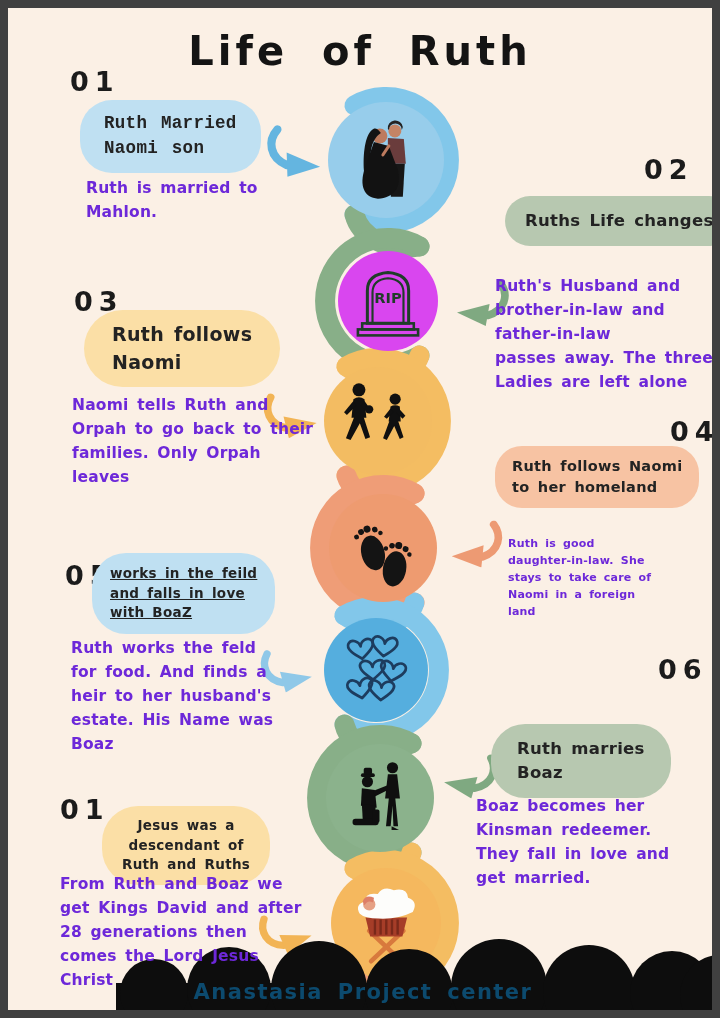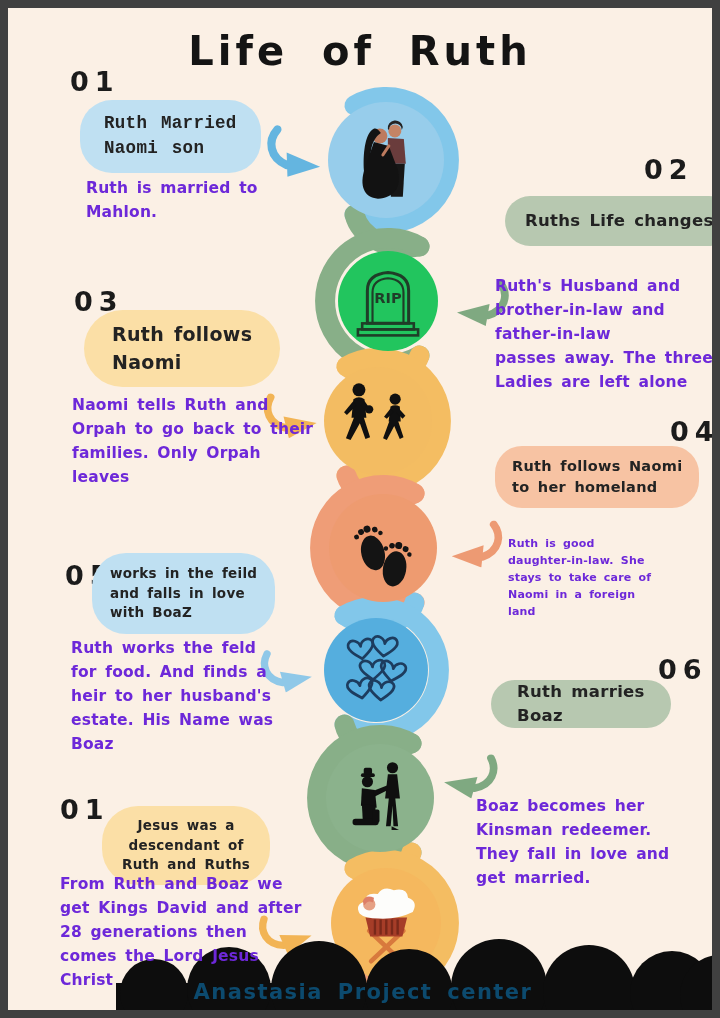--- a/index.html
+++ b/index.html
@@ -84,21 +84,21 @@
   </div>
 
   <div class="abs stepnum" style="left:636px;top:146px;">02</div>
   <div class="abs bubble bub-green" style="left:497px;top:188px;font-size:16.5px;padding:13px 20px;border-radius:28px;">Ruths Life changes</div>
   <div class="abs body-text" style="left:487px;top:266px;">Ruth's Husband and
 brother-in-law and
 father-in-law
 passes away. The three
 Ladies are left alone</div>
 
-  <div class="abs node" style="left:330px;top:243px;width:100px;height:100px;background:#22c55e;">
+  <div class="abs node" style="left:330px;top:243px;width:100px;height:100px;background:#d946ef;">
     <svg viewBox="0 0 100 100">
       <path d="M26,76 L26,38 Q26,19 50,17 Q74,19 74,38 L74,76 Z" fill="none" stroke="#1f3d28" stroke-width="3.5"></path>
       <path d="M32,76 L32,40 Q32,25 50,23.5 Q68,25 68,40 L68,76" fill="none" stroke="#1f3d28" stroke-width="2.5"></path>
       <text x="50" y="52" text-anchor="middle" font-size="17" font-weight="bold" fill="#1f3d28">RIP</text>
       <rect x="20" y="76" width="60" height="7" fill="none" stroke="#1f3d28" stroke-width="3"></rect>
       <rect x="15" y="83" width="70" height="7" fill="none" stroke="#1f3d28" stroke-width="3"></rect>
     </svg>
   </div>
 
   <div class="abs stepnum" style="left:66px;top:278px;">03</div>
@@ -149,21 +149,21 @@
         <circle cx="49" cy="52" r="2.4"></circle>
           <circle cx="55" cy="48" r="3"></circle>
         <circle cx="62" cy="46.5" r="3.8"></circle>
           <circle cx="70" cy="49" r="3.2"></circle>
           <circle cx="75" cy="54" r="2.4"></circle>
       </g>
     </svg>
   </div>
 
   <div class="abs stepnum" style="left:57px;top:552px;text-align:right;">05</div>
-  <div class="abs bubble bub-blue" style="left:84px;top:545px;font-size:13.5px;padding:11px 18px;border-radius:34px;">works in the feild
+  <div class="abs bubble bub-blue" style="left:84px;top:545px;font-size:13.5px;padding:11px 18px;border-radius:34px;text-decoration:underline;">works in the feild
 and falls in love
 with BoaZ</div>
   <div class="abs body-text" style="left:63px;top:628px;">Ruth works the feld
 for food. And finds a
 heir to her husband's
 estate. His Name was
 Boaz</div>
 
   <div class="abs node" style="left:316px;top:610px;width:104px;height:104px;background:#55aede;">
     <svg viewBox="0 0 100 100">
@@ -172,21 +172,21 @@
         <path transform="translate(61,13) rotate(6)" d="M0,8 C-1,2 -9,-2 -13,3 C-17,9 -8,16 0,22 C8,16 17,9 13,3 C9,-2 1,2 0,8 Z"></path>
         <path transform="translate(46,39) rotate(-3)" d="M0,8 C-1,2 -9,-2 -13,3 C-17,9 -8,16 0,22 C8,16 17,9 13,3 C9,-2 1,2 0,8 Z"></path>
         <path transform="translate(71,41) rotate(10)" d="M0,8 C-1,2 -9,-2 -13,3 C-17,9 -8,16 0,22 C8,16 17,9 13,3 C9,-2 1,2 0,8 Z"></path>
         <path transform="translate(31,60) rotate(-10)" d="M0,8 C-1,2 -9,-2 -13,3 C-17,9 -8,16 0,22 C8,16 17,9 13,3 C9,-2 1,2 0,8 Z"></path>
         <path transform="translate(57,62) rotate(4)" d="M0,8 C-1,2 -9,-2 -13,3 C-17,9 -8,16 0,22 C8,16 17,9 13,3 C9,-2 1,2 0,8 Z"></path>
       </g>
     </svg>
   </div>
 
   <div class="abs stepnum" style="left:650px;top:646px;">06</div>
-  <div class="abs bubble bub-green" style="left:483px;top:672px;font-size:16.5px;padding:0 26px;border-radius:34px;">Ruth marries
+  <div class="abs bubble bub-green" style="left:483px;top:716px;font-size:16.5px;padding:13px 26px;border-radius:34px;">Ruth marries
 Boaz</div>
   <div class="abs body-text" style="left:468px;top:786px;">Boaz becomes her
 Kinsman redeemer.
 They fall in love and
 get married.</div>
 
   <div class="abs node" style="left:318px;top:736px;width:108px;height:108px;background:#8bb28c;">
     <svg viewBox="0 0 100 100" fill="#0f0f0f">
       <circle cx="63" cy="17" r="6"></circle>
       <path d="M58,24 L68,24 L71,50 L66,50 L69,80 L64,80 L63,58 L61,80 L56,80 L59,50 L55,50 Z"></path>

